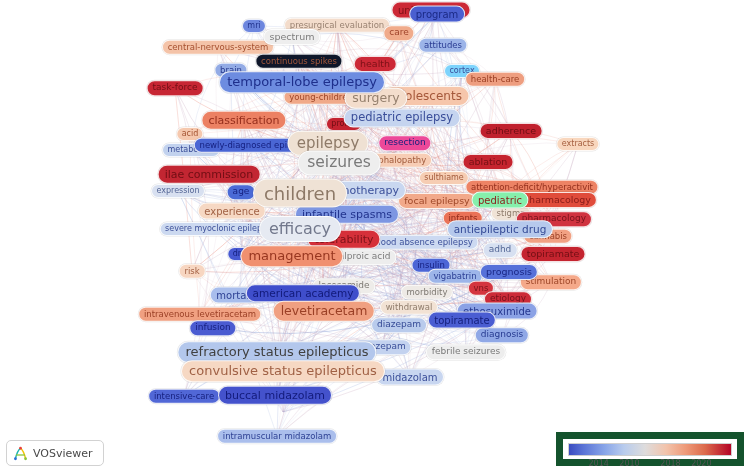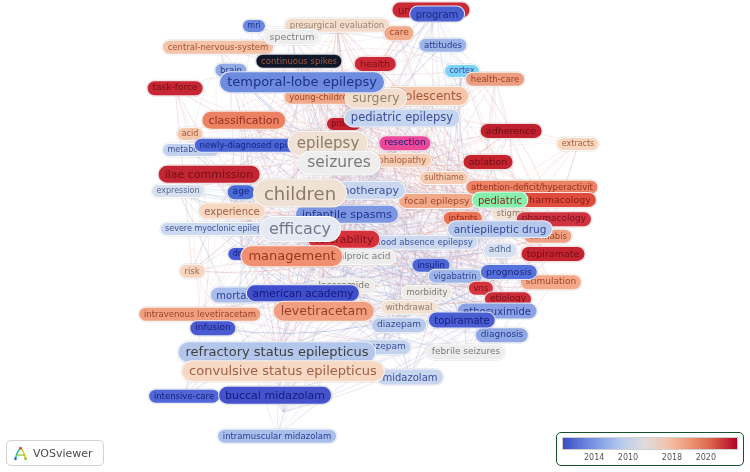--- a/index.html
+++ b/index.html
@@ -52,22 +52,22 @@
   }
 
   
   #colorbar {
     position: absolute;
     right: 6px;
     bottom: 6px;
     width: 188px;
     height: 34px;
     background: #ffffff;
-    border: 1px solid #14532d;
-    border-radius: 5px;
+    border: 7px solid #14532d;
+    border-radius: 0;
     box-sizing: border-box;
     padding: 4px 5px 2px 5px;
   }
   #gradient {
     height: 13px;
     width: 100%;
     border: 1px solid #cfcfcf;
     box-sizing: border-box;
     background: linear-gradient(to right,
         #3b4cc0 0%, #5b74d6 9%, #88a5e8 22%,

